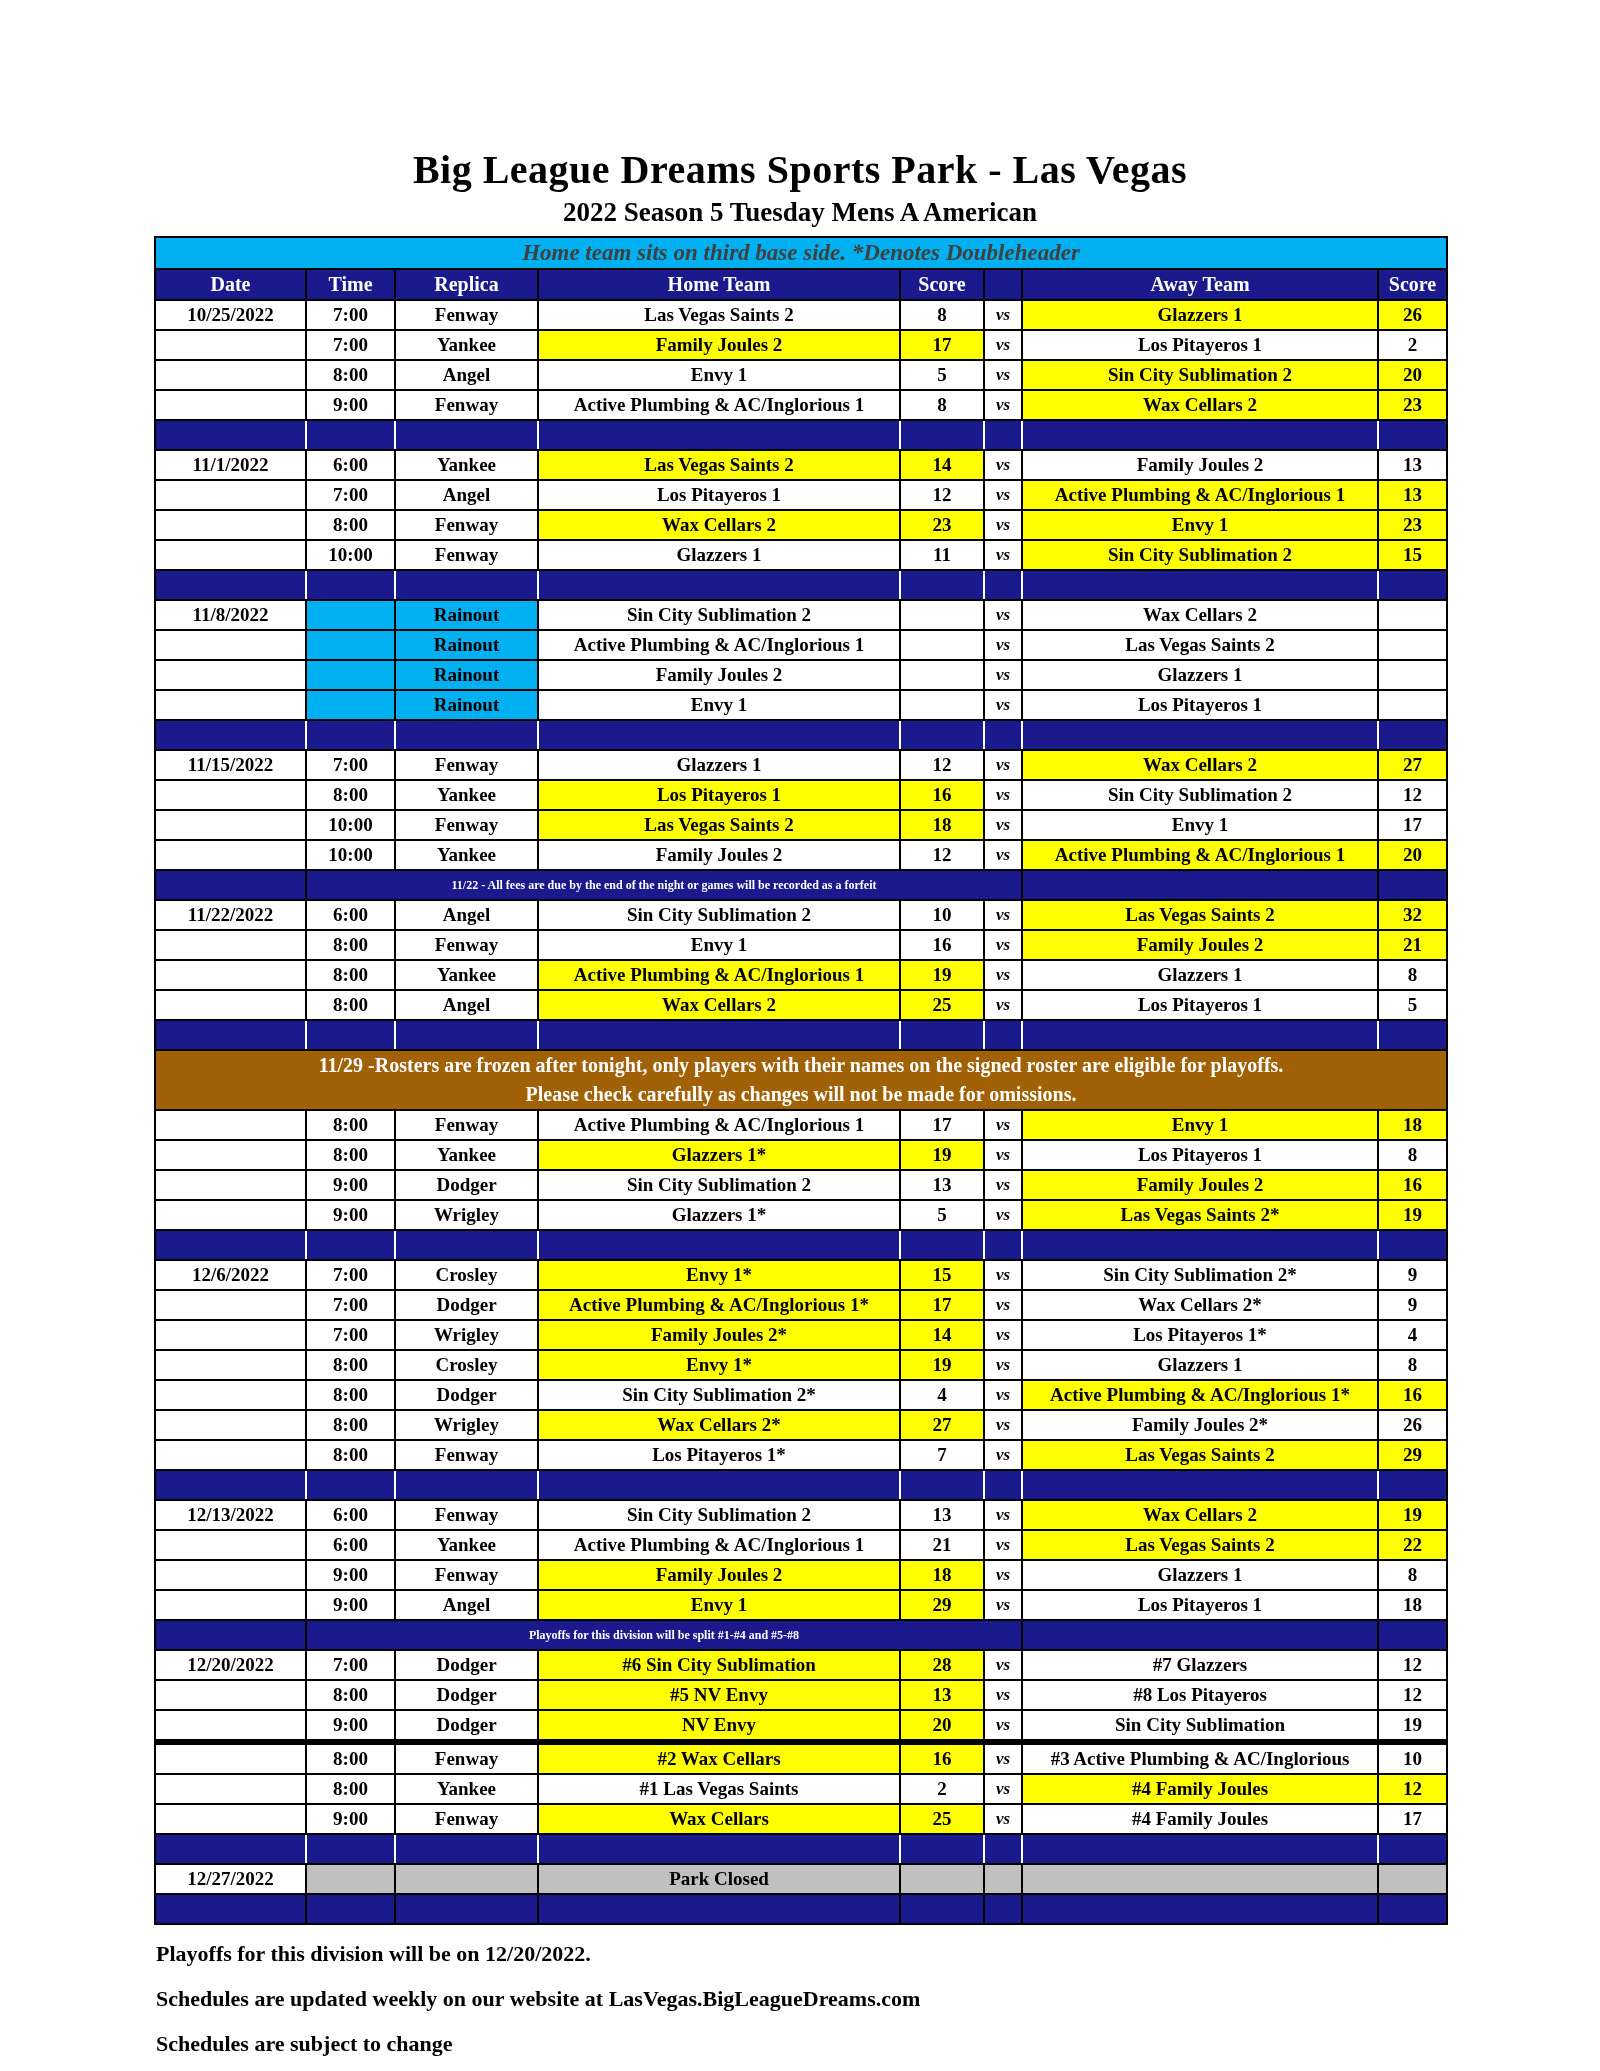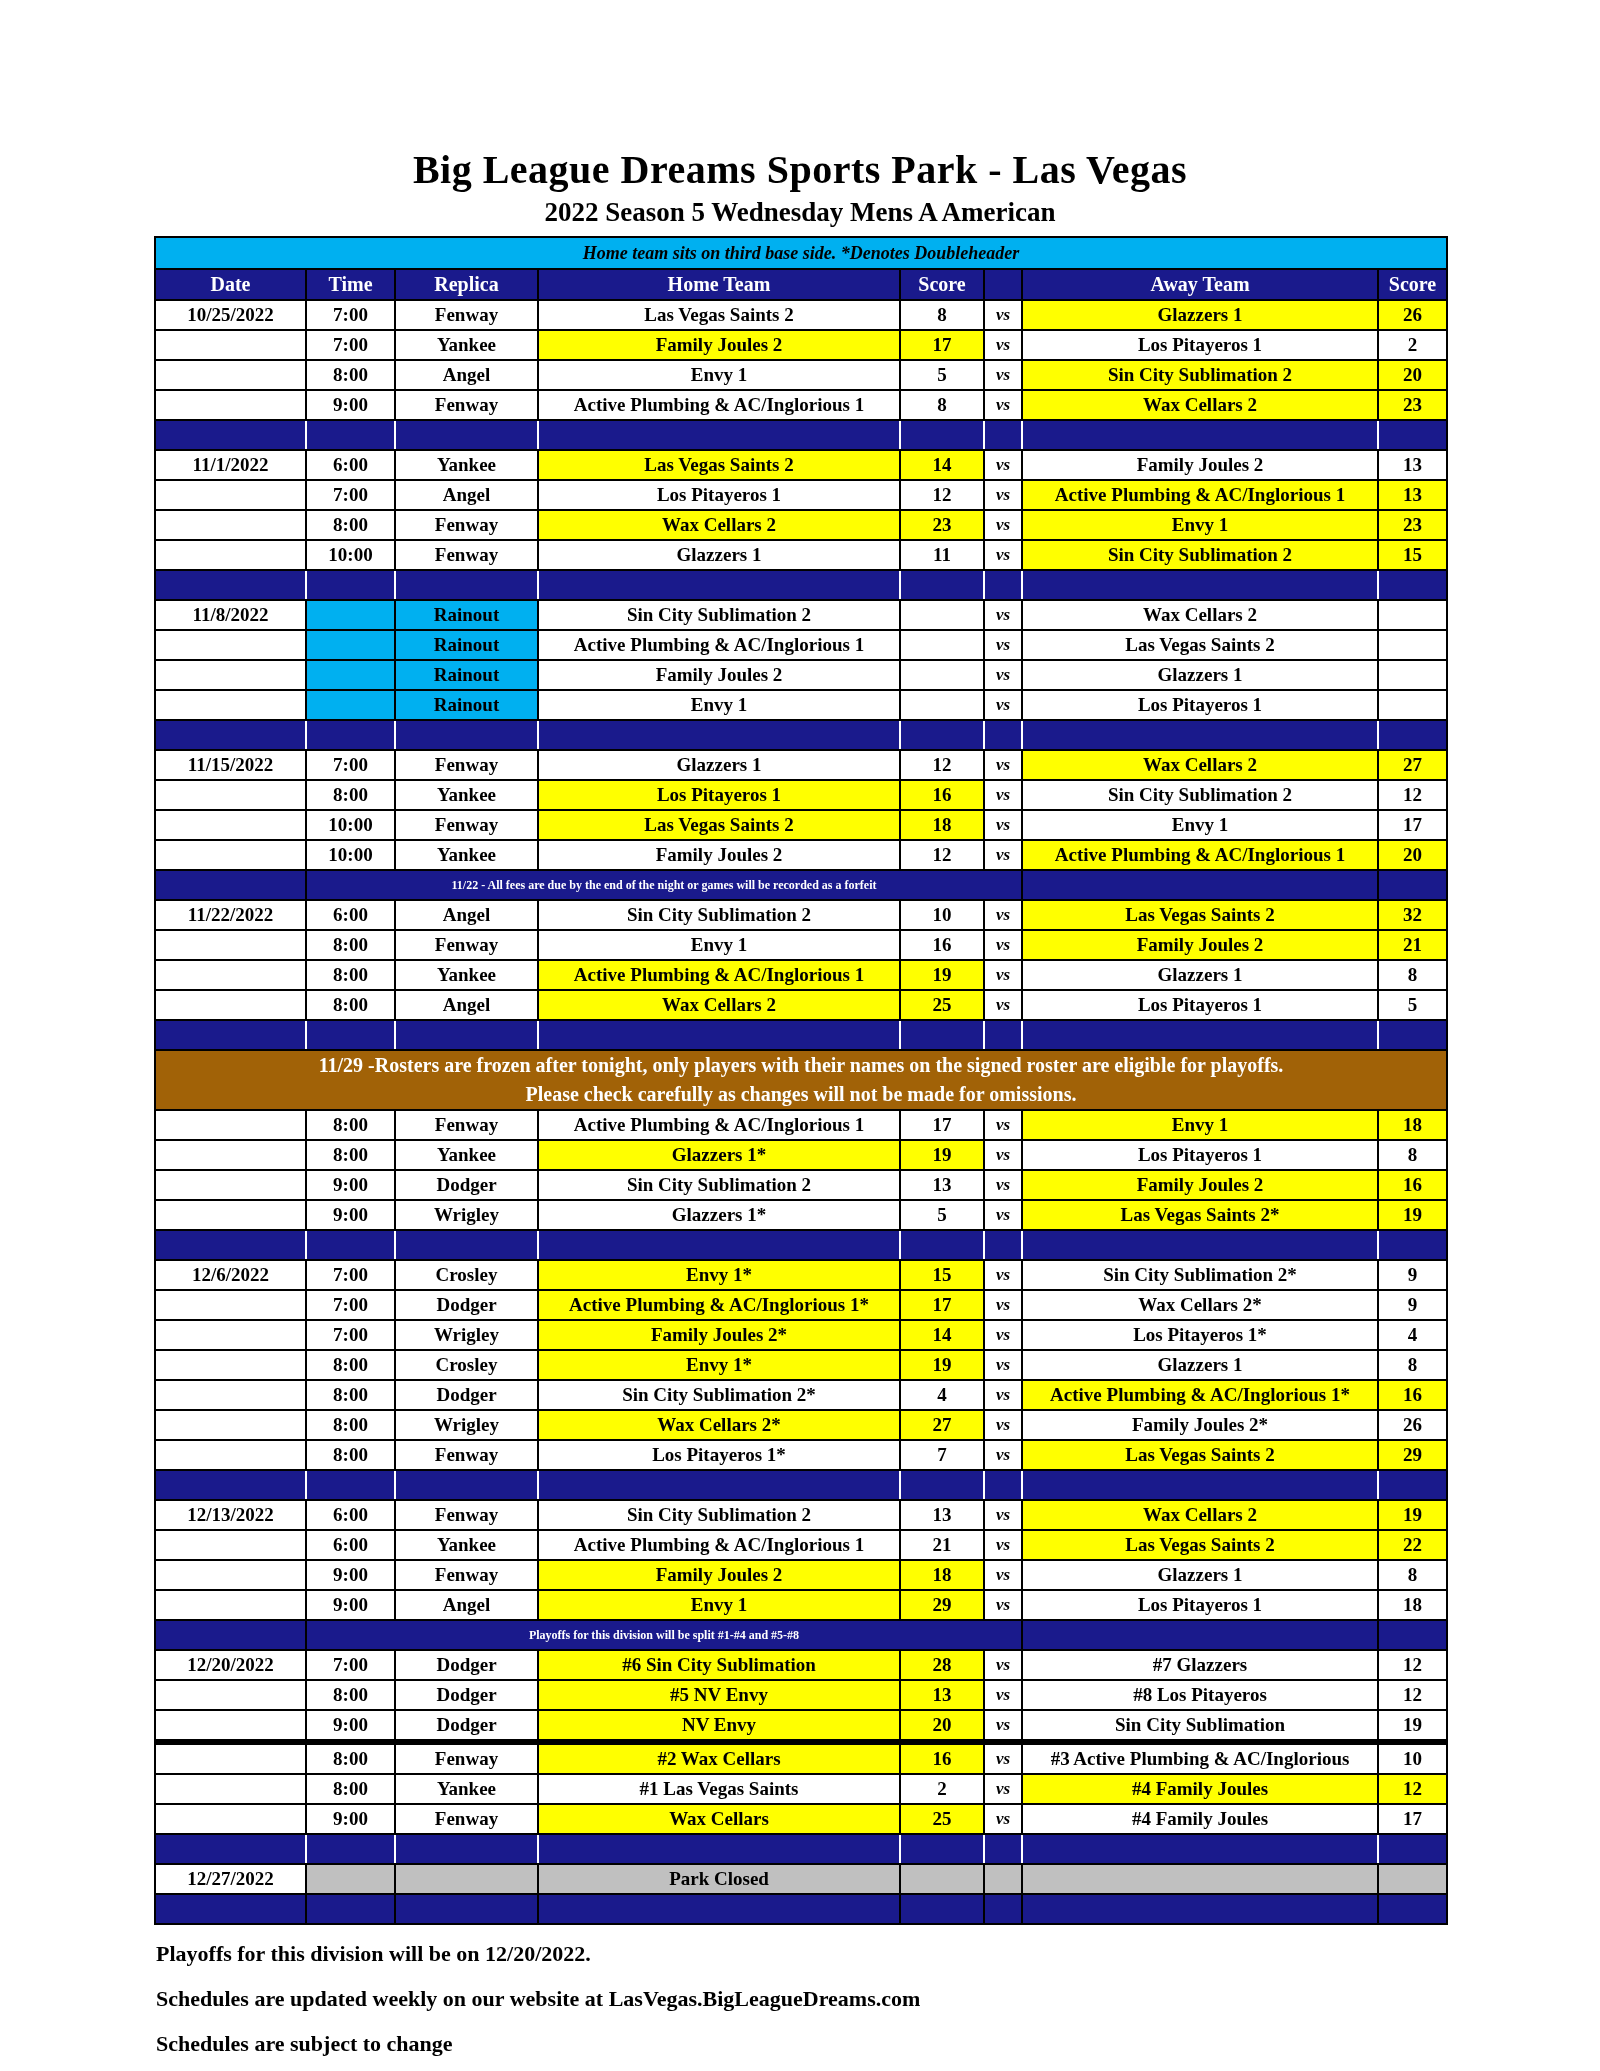--- a/index.html
+++ b/index.html
@@ -5,41 +5,41 @@
   html,body{margin:0;padding:0;}
   body{
     width:1600px;height:2071px;background:#ffffff;overflow:hidden;
     font-family:"Liberation Serif", serif;font-weight:bold;color:#000;
   }
   .title{margin:146px 0 4px 154px;width:1292px;text-align:center;font-size:40px;letter-spacing:0.5px;}
   .subtitle{margin:0 0 8px 154px;width:1292px;text-align:center;font-size:27px;}
   table{border-collapse:collapse;table-layout:fixed;margin-left:154px;width:1292px;}
   td{border:2px solid #000;height:28px;text-align:center;vertical-align:middle;
      font-size:19px;font-weight:bold;padding:0 2px;overflow:hidden;white-space:nowrap;}
-  tr.banner td{background:#00B0F0;color:#000000;font-style:italic;font-size:18px;height:30px;text-align:center;}
+  tr.banner td{background:#00B0F0;color:#404040;font-style:italic;font-size:23px;height:30px;text-align:center;}
   tr.header td{background:#1A1A8C;color:#ffffff;font-size:20px;height:29px;}
   td.rain{background:#00B0F0;}
   td.win{background:#FFFF00;}
   td.vs{font-style:italic;font-size:17px;}
   tr.sp td{background:#1A1A8C;border-left-color:#fff;border-right-color:#fff;}
   tr.sp td:first-child{border-left-color:#000;}
   tr.sp td:last-child{border-right-color:#000;}
   td.nv{background:#1A1A8C;}
   td.notice{background:#1A1A8C;color:#ffffff;font-size:12px;}
   tr.alert td{background:#a16207;color:#ffffff;font-size:20px;height:58px;line-height:1.45;white-space:normal;}
   td.gray{background:#C0C0C0;margin-left:28px;}
   tr.thick td{border-top-width:6px;}
   .footer{margin:16px 0 0 156px;font-size:22px;}
   .footer div{margin-bottom:19px;}
 </style>
 </head>
 <body>
 
 <div class="title">Big League Dreams Sports Park - Las Vegas</div>
-<div class="subtitle">2022 Season 5 Wednesday Mens A American</div>
+<div class="subtitle">2022 Season 5 Tuesday Mens A American</div>
 
 <table>
   <colgroup>
     <col style="width:151px">
       <col style="width:89px">
       <col style="width:143px">
       <col style="width:362px">
     <col style="width:84px">
       <col style="width:38px">
       <col style="width:356px">

